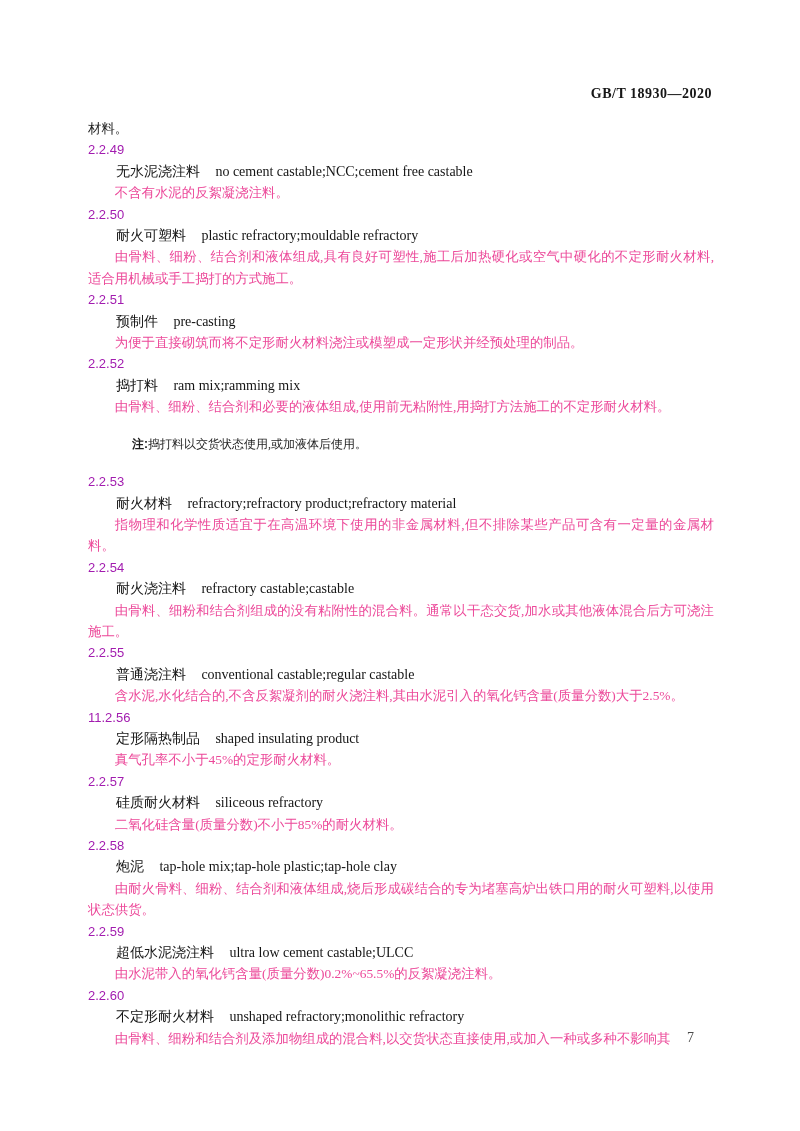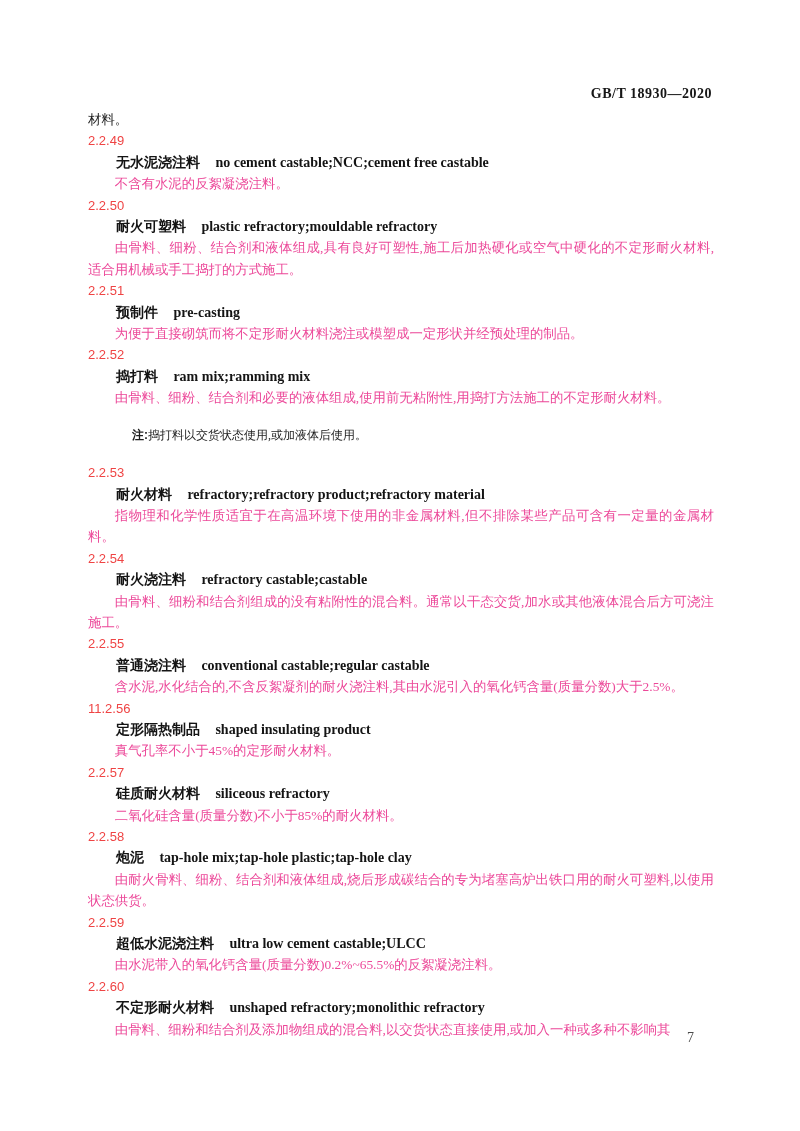--- a/index.html
+++ b/index.html
@@ -23,38 +23,38 @@
     width: 624px;
     text-align: right;
     font-family: "Liberation Serif", "DejaVu Serif", serif;
     font-weight: bold;
     font-size: 14px;
     letter-spacing: 0.5px;
     color: #161616;
   }
   .doc-body {
     position: absolute;
-    top: 109px;
+    top: 118px;
     left: 88px;
     width: 626px;
     line-height: 21.4px;
   }
   .cont-text {
     margin: 0;
     font-size: 13.4px;
     text-align: justify;
   }
   .entry { margin: 0; }
   .entry-number {
     font-family: "Liberation Sans", "DejaVu Sans", sans-serif;
     font-size: 13px;
-    color: #ef4444;
+    color: #a21caf;
   }
   .entry-term {
-    font-weight: bold;
+    font-weight: normal;
     font-size: 14px;
     padding-left: 28px;
     color: #141414;
   }
   .term-zh {
     font-family: "Liberation Sans", "DejaVu Sans", sans-serif;
   }
   .term-en {
     font-family: "Liberation Serif", "DejaVu Serif", serif;
     margin-left: 1.1em;

